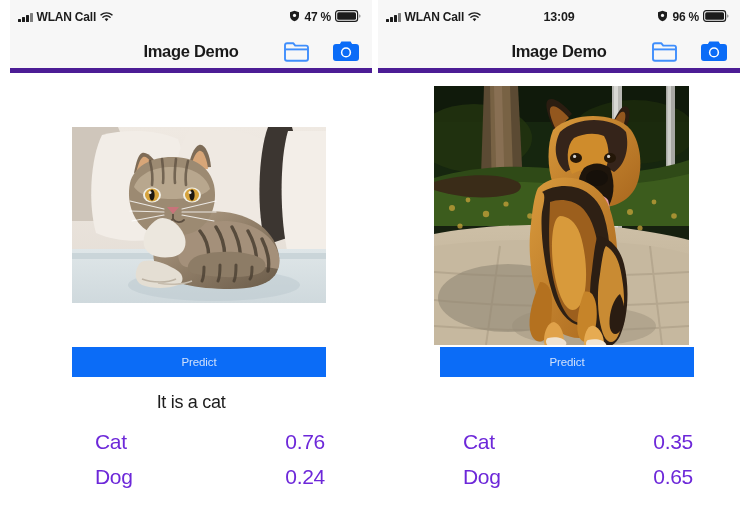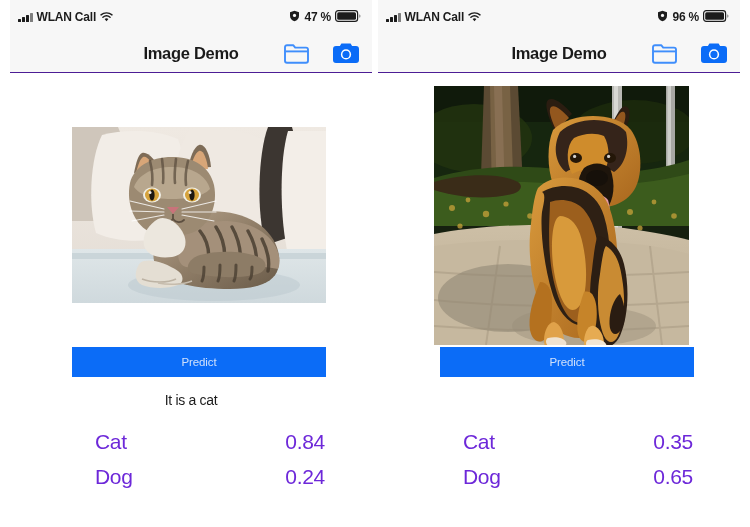--- a/index.html
+++ b/index.html
@@ -95,21 +95,21 @@
   }
   .signal-bars i:nth-child(1) { height: 3.5px; }
   .signal-bars i:nth-child(2) { height: 5.5px; }
   .signal-bars i:nth-child(3) { height: 7.5px; }
   .signal-bars i:nth-child(4) { height: 9.5px; opacity: .55; }
 
   
   .navbar {
     height: 39px;
     background: #f7f7f7;
-    border-bottom: 1px solid #4c1d95;
+    border-bottom: 5px solid #4c1d95;
     display: flex;
     align-items: center;
     box-sizing: border-box;
     position: relative;
     padding-right: 12px;
   }
   .nav-title {
     position: absolute;
     left: 0; right: 0;
     text-align: center;
@@ -165,21 +165,21 @@
     cursor: pointer;
     display: flex;
     align-items: center;
     justify-content: center;
     padding: 0;
   }
   .verdict {
     position: absolute;
     left: 0; right: 0;
     text-align: center;
-    font-size: 14px;
+    font-size: 18px;
     color: #1c1c1c;
     letter-spacing: -0.3px;
   }
   .score-row {
     position: absolute;
     left: 85px;
     width: 230px;
     display: flex;
     justify-content: space-between;
     font-size: 21px;
@@ -333,21 +333,21 @@
           </g>
         </svg>
       </div>
 
       <button class="predict-btn" style="top:274px;">Predict</button>
 
       <div class="verdict" style="top:319px;">It is a cat</div>
 
       <div class="score-row" style="top:357px;">
         <span>Cat</span>
-        <span>0.84</span>
+        <span>0.76</span>
       </div>
       <div class="score-row" style="top:392px;">
         <span>Dog</span>
         <span>0.24</span>
       </div>
     </div>
   </div>
 
   <div class="phone">
 
@@ -361,20 +361,21 @@
           </span>
         <span class="carrier">WLAN Call</span>
         <span>
           <svg width="13" height="10" viewBox="0 0 13 10">
               <path d="M6.5 9.2 4.6 6.9a3.1 3.1 0 0 1 3.8 0Z" fill="#1c1c1c"></path>
               <path d="M2.9 5.2a5.6 5.6 0 0 1 7.2 0" stroke="#1c1c1c" stroke-width="1.4" fill="none" stroke-linecap="round"></path>
               <path d="M1 2.9a8.6 8.6 0 0 1 11 0" stroke="#1c1c1c" stroke-width="1.4" fill="none" stroke-linecap="round"></path>
             </svg>
         </span>
       </div>
+      <div class="sb-center">13:09</div>
       <div class="sb-right">
         <span>
           <svg width="11" height="12" viewBox="0 0 11 12">
               <path d="M5.5.7 10 2.3v3.4c0 2.8-1.9 4.8-4.5 5.6C2.9 10.5 1 8.5 1 5.7V2.3Z" fill="#1c1c1c"></path>
               <circle cx="5.5" cy="5.4" r="1.6" fill="#f7f7f7"></circle>
             </svg>
         </span>
         <span class="batt-pct">96 %</span>
         <span>
           <svg width="26" height="12" viewBox="0 0 26 12">

